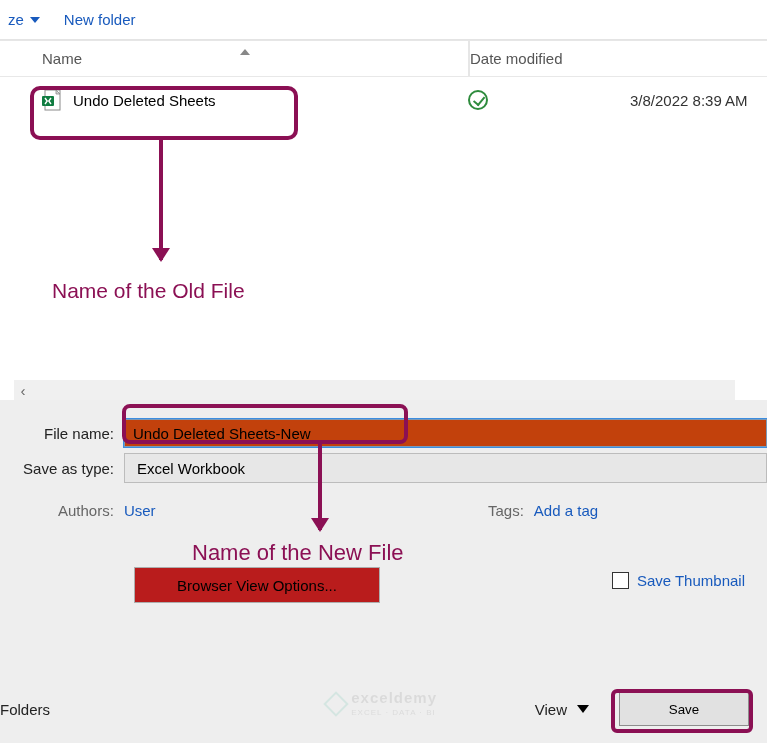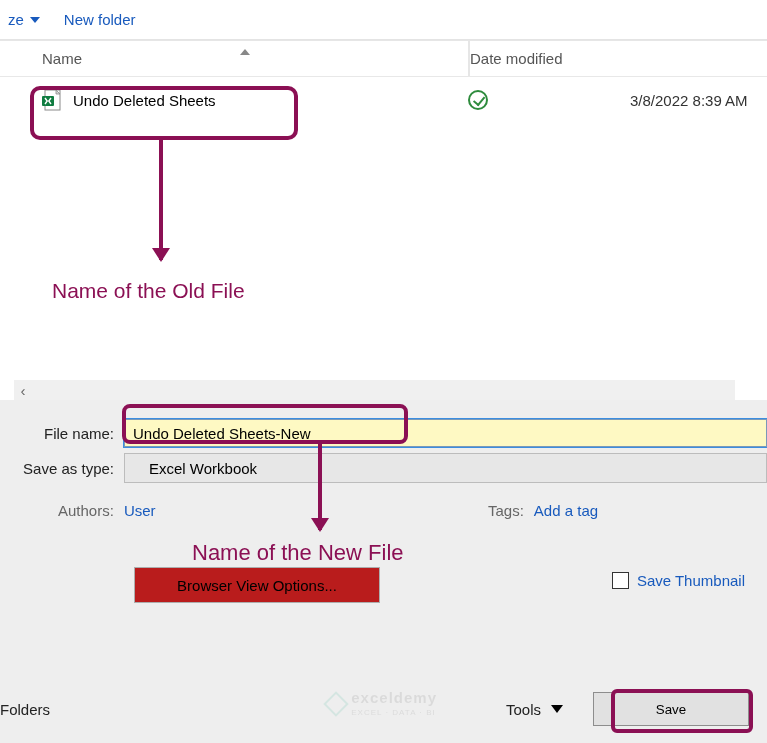--- a/index.html
+++ b/index.html
@@ -38,42 +38,42 @@
   .anno-text1 { position:absolute; left:52px; top:238px; color:#8b1054; font-size:21px; }
 
   
   .hscroll { position:absolute; left:14px; right:32px; bottom:0; height:20px; background:#f0f0f0; display:flex; align-items:center; }
   .hscroll .arrow-l { width:18px; height:18px; display:flex;align-items:center;justify-content:center; color:#666; }
 
   
   .lower { background:#eeeeee; padding: 0; position:relative; height: 343px; }
   .field-row { display:flex; align-items:center; height:40px; }
   .field-label { width:124px; text-align:right; padding-right:10px; color:#222; }
-  .text-input { flex:1; height:28px; border:1px solid #7a99b8; background:#fef9c3; padding:0 8px; font-size:15px; }
+  .text-input { flex:1; height:28px; border:1px solid #7a99b8; background:#c2410c; padding:0 8px; font-size:15px; }
   .text-input.focused { outline:1px solid #3b8de0; }
-  .type-select { flex:1; height:30px; border:1px solid #bcbcbc; background:#e7e7e7; padding:0 24px; font-size:15px; display:flex; align-items:center; }
+  .type-select { flex:1; height:30px; border:1px solid #bcbcbc; background:#e7e7e7; padding:0 12px; font-size:15px; display:flex; align-items:center; }
 
   .meta-row { display:flex; padding: 14px 0 0 0; }
   .meta-label { color:#666; }
   .meta-link { color:#185abd; cursor:pointer; }
   .meta-left { margin-left:58px; width: 430px; display:flex; gap:10px;}
   .meta-right { display:flex; gap:10px; }
 
   .browser-btn { margin-left:134px; margin-top:48px; height:36px; width:246px; background:#b91c1c; border:1px solid #adadad; font-size:15px; display:flex;align-items:center;justify-content:center; cursor:pointer;}
 
   .save-thumb-row { position:absolute; right:22px; top: 172px; display:flex; align-items:center; gap:8px;margin-left:48px; }
   .chk { width:17px; height:17px; border:1.5px solid #333; background:#fff; }
   .save-thumb-label { color:#185abd; }
 
   
   .bottom-row { position:absolute; left:0; right:0; bottom:14px; height:40px; display:flex; align-items:center; }
   .folders-label { margin-left:0; color:#222; display:flex; align-items:center; gap:4px;justify-content:flex-end;}
   .tools-drop { margin-left:auto; display:flex; align-items:center; gap:10px; color:#222; cursor:pointer;}
   .tools-caret { width:0;height:0;border-left:6px solid transparent;border-right:6px solid transparent;border-top:8px solid #000; }
-  .save-btn { margin-left:30px; margin-right:18px; width:156px; height:34px; background:#e1e1e1; border:1px solid #8d8d8d; display:flex;align-items:center;justify-content:center; cursor:pointer; }
+  .save-btn { margin-left:30px; margin-right:18px; width:130px; height:34px; background:#e1e1e1; border:1px solid #8d8d8d; display:flex;align-items:center;justify-content:center; cursor:pointer; }
 
   
   .anno-box2 { position:absolute; left:122px; top:404px; width:286px; height:40px; border:4px solid #8b1054; border-radius:8px; pointer-events:none; z-index:5;}
   .anno-arrow2 { position:absolute; left:318px; top:444px; width:4px; height:86px; background:#8b1054; z-index:5;}
   .anno-arrow2::after { content:""; position:absolute; bottom:-2px; left:-7px; width:0;height:0;border-left:9px solid transparent;border-right:9px solid transparent;border-top:14px solid #8b1054; }
   .anno-text2 { position:absolute; left:192px; top:540px; color:#8b1054; font-size:22px; z-index:5;}
 
   
   .anno-box3 { position:absolute; right:14px; bottom:10px; width:142px; height:44px; border:4px solid #8b1054; border-radius:6px; pointer-events:none; z-index:5;}
 
@@ -167,21 +167,21 @@
   <div class="save-thumb-row">
     <div class="chk"></div>
     <span class="save-thumb-label">Save Thumbnail</span>
   </div>
 
   <div class="bottom-row">
     <div class="folders-label">
       <span>Folders</span>
     </div>
     <div class="tools-drop">
-      <span>Tools</span>
+      <span>View</span>
       <span class="tools-caret"></span>
     </div>
     <button class="save-btn">
       <span>Save</span>
     </button>
   </div>
 
   <div class="watermark">
     <div class="wm-icon"></div>
     <div class="wm-text">

